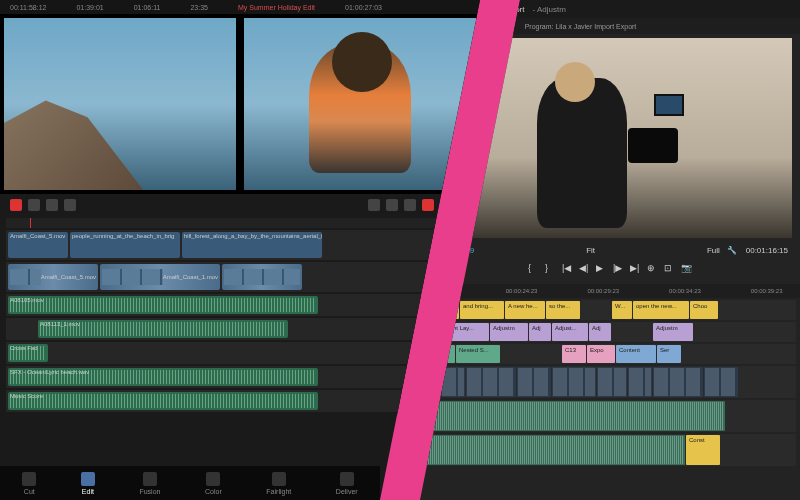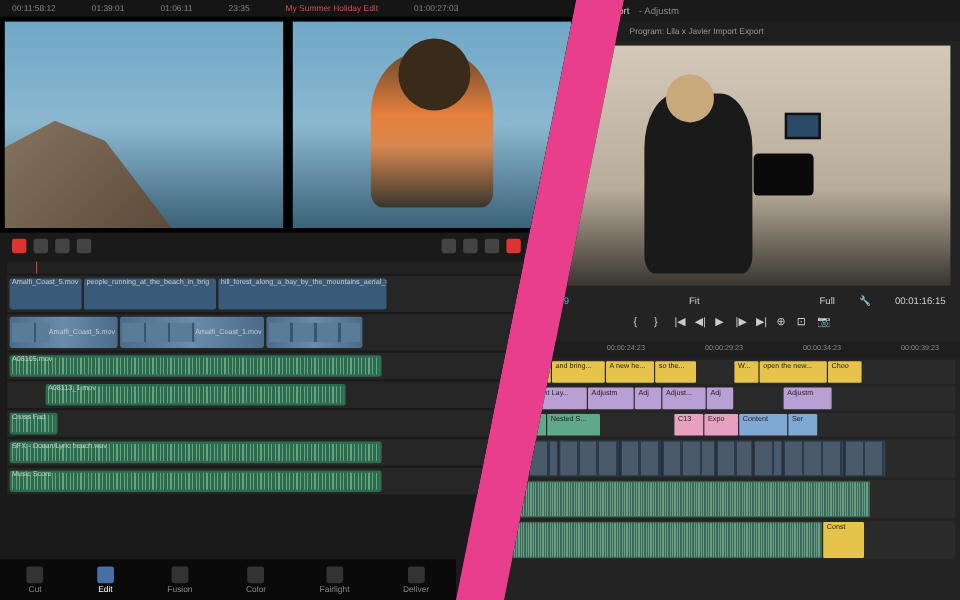--- a/index.html
+++ b/index.html
@@ -39,21 +39,21 @@
 .r-titlebar{height:18px;background:#1a1a1a;color:#ccc;font-size:8px;display:flex;align-items:center;padding:0 12px;gap:8px}
 .r-titlebar .dim{color:#888}
 .r-tabs{height:16px;background:#1e1e1e;display:flex;font-size:7px;color:#999;align-items:center;padding:0 8px;gap:20px}
 .r-monitor{height:200px;background:#000;margin:4px 8px;position:relative;overflow:hidden;background:linear-gradient(180deg,#d4c8b8 0%,#b8ac9a 60%,#3a362f 100%)}
 .r-monitor::before{content:"";position:absolute;left:30%;top:20%;width:90px;height:150px;background:#1a1a1a;border-radius:30% 30% 10% 10%}
 .r-monitor::after{content:"";position:absolute;left:35%;top:12%;width:40px;height:40px;background:#c9a87c;border-radius:50%}
 .r-cam{position:absolute;left:55%;top:45%;width:50px;height:35px;background:#0a0a0a;border-radius:4px}
 .r-mon{position:absolute;left:62%;top:28%;width:30px;height:22px;background:#2a4a6a;border:2px solid #111}
 .r-tcbar{height:16px;display:flex;align-items:center;justify-content:space-between;padding:0 12px;font-size:8px}
 .r-tcbar .tc-l{color:#4aa8d8}
-.r-tcbar .tc-r{color:#ccc;display:flex;gap:20px;align-items:center}
+.r-tcbar .tc-r{color:#ccc;display:flex;gap:8px;align-items:center}
 .r-transport{height:20px;display:flex;align-items:center;justify-content:center;gap:6px;color:#ccc;font-size:9px}
 .r-transport .tico{width:11px;height:11px;color:#ccc}
 .r-timeruler{height:14px;background:#1e1e1e;display:flex;font-size:6px;color:#888;align-items:center;padding:0 4px;gap:50px;margin-top:6px}
 .r-track-area{padding:2px 4px}
 .r-track{height:20px;background:#2a2a2a;margin-bottom:2px;display:flex;gap:1px;padding:1px;font-size:6px}
 .r-track.tall{height:32px}
 .r-clip{padding:2px 3px;border-radius:1px;overflow:hidden;white-space:nowrap;color:#222}
 .r-clip.y{background:#e6c34a}
 .r-clip.p{background:#b89fd4}
 .r-clip.g{background:#5fa88a}

